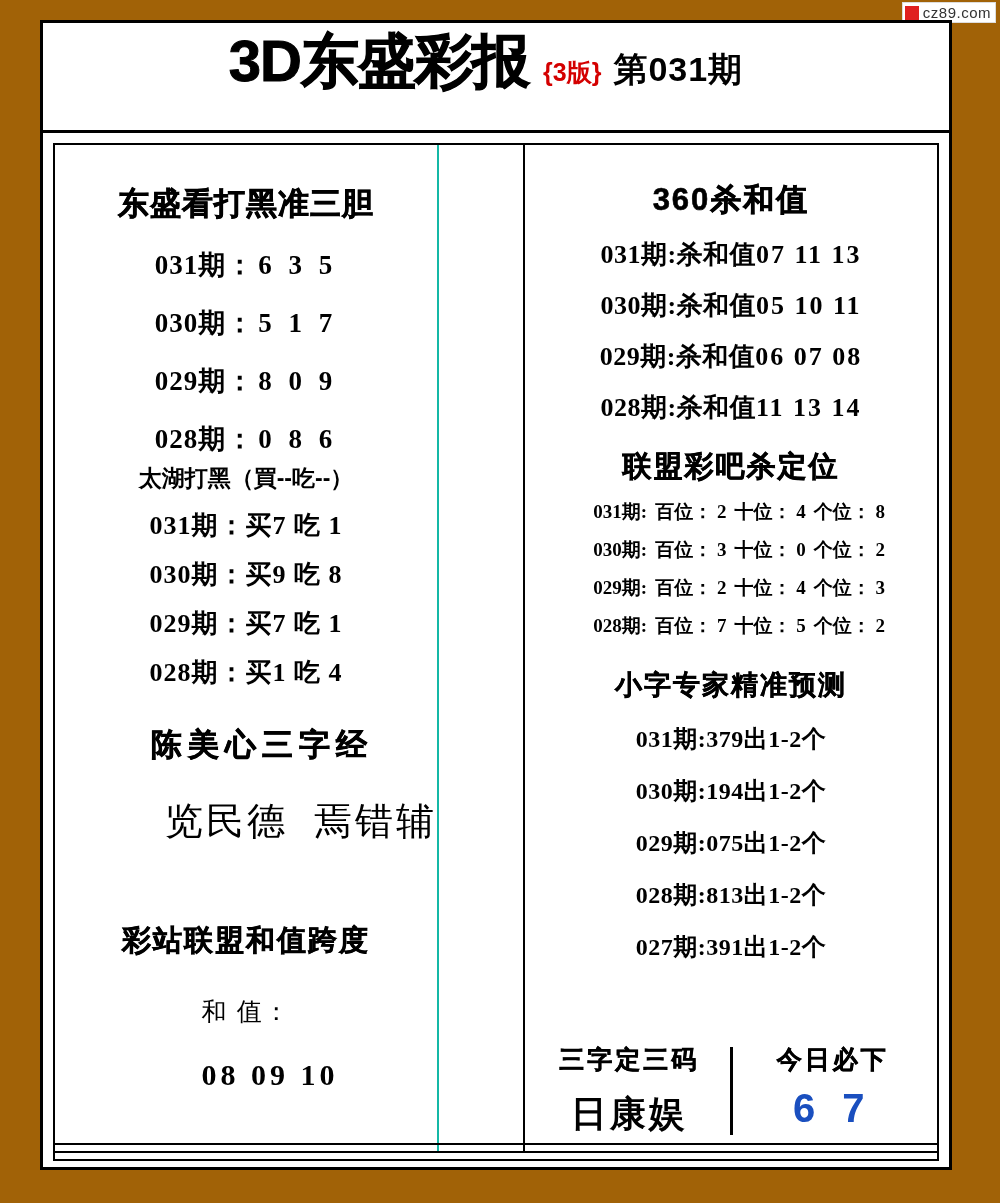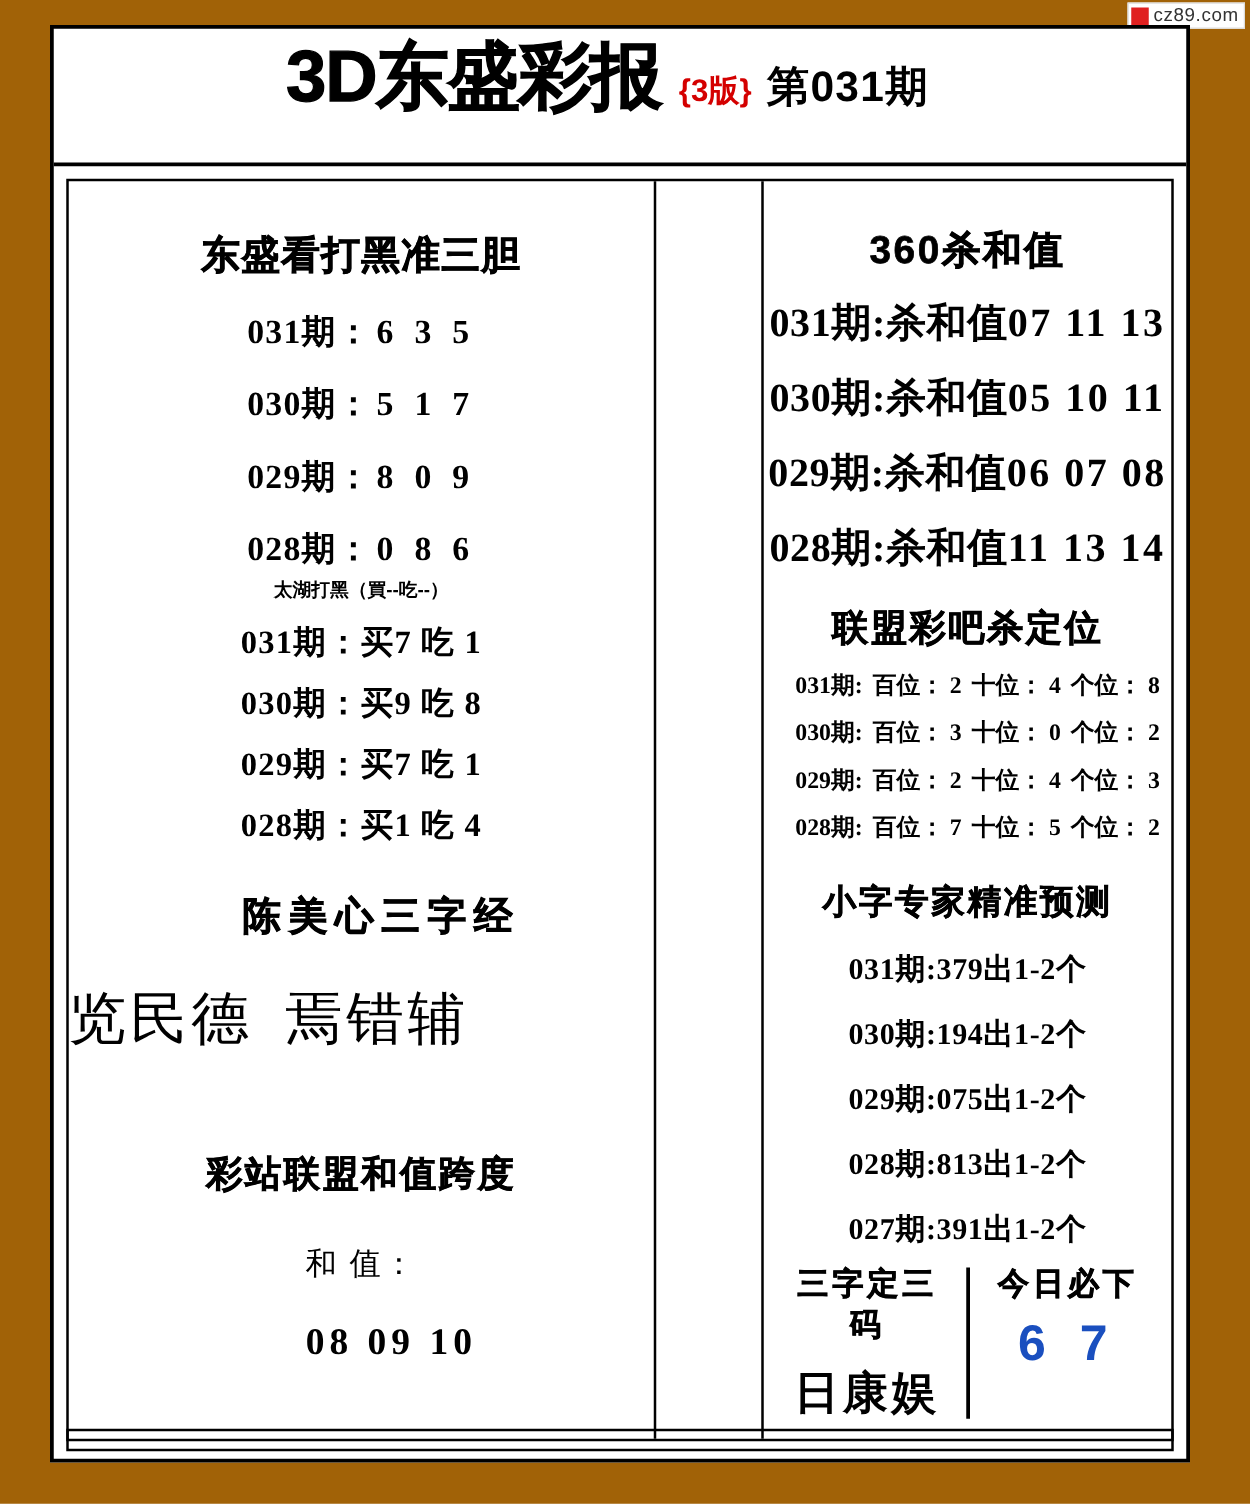--- a/index.html
+++ b/index.html
@@ -103,23 +103,23 @@
     position: absolute;
     left: 10px;
     top: 120px;
     width: 886px;
     height: 1010px;
     border: 2px solid #000;
     box-sizing: border-box;
     display: flex;
   }
   .col-left {
-    width: 470px;
-    box-sizing: border-box;
-    border-right: 2px solid #000000;
+    width: 384px;
+    box-sizing: border-box;
+    border-right: 2px solid #14b8a6;
     position: relative;
   }
   .col-gap {
     width: 86px;
     box-sizing: border-box;
     border-right: 2px solid #000;
   }
   .col-right {
     flex: 1;
     box-sizing: border-box;
@@ -146,43 +146,43 @@
     font-size: 27px;
     font-weight: bold;
     margin-top: 22px;
     font-family: "Liberation Serif", serif;
     letter-spacing: 1px;
   }
   .l-row .nums { letter-spacing: 5px; margin-left: 4px; }
 
   .lh2 {
     text-align: center;
-    font-size: 15px;
+    font-size: 23px;
     font-weight: bold;
     margin-top: 6px;
     font-family: "Liberation Sans", sans-serif;
   }
   .l-row2 {
     text-align: center;
     font-size: 26px;
     font-weight: bold;
     margin-top: 14px;
     letter-spacing: 1px;
   }
 
   .lh3 {
     font-size: 31px;
     margin-top: 34px;
     letter-spacing: 6px;
     padding-left: 32px;
     -webkit-text-stroke: 0.6px #000;
   }
   .l-sanzijing {
-    text-align: left;
-    font-size: 46px;
+    text-align: right;
+    font-size: 38px;
     margin-top: 30px;
     letter-spacing: 3px;
     font-family: "Liberation Serif", serif;
     color: #000;
   }
   .l-sanzijing .gap { display:inline-block; width: 26px; }
 
   .lh4 {
     font-size: 29px;
     margin-top: 74px;
@@ -207,21 +207,21 @@
 
   
   .rh1 {
     font-size: 31px;
     margin-top: 34px;
     letter-spacing: 2px;
     -webkit-text-stroke: 0.6px #000;
   }
   .r-row {
     text-align: center;
-    font-size: 32px;
+    font-size: 26px;
     font-weight: bold;
     margin-top: 16px;
     letter-spacing: 0.5px;
   }
   .r-row .sp { letter-spacing: 2px; }
 
   .rh2 {
     font-size: 29px;
     margin-top: 22px;
     letter-spacing: 2px;

